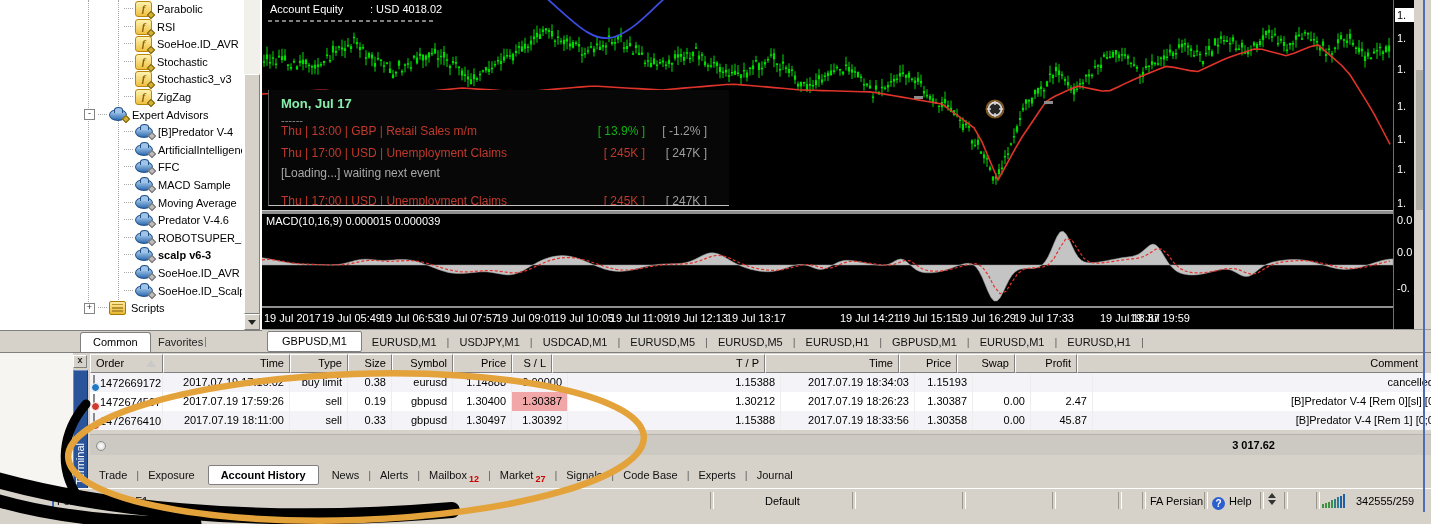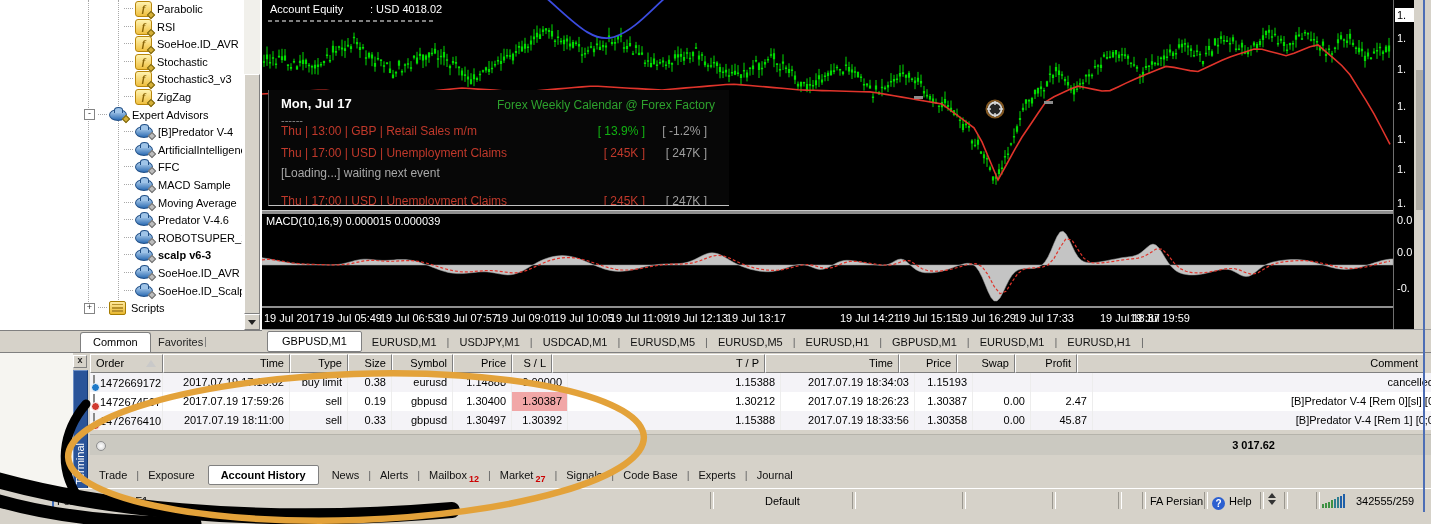--- a/index.html
+++ b/index.html
@@ -261,22 +261,21 @@
         <svg width="22" height="22" viewBox="0 0 22 22">
           <circle cx="11" cy="11" r="8.5" fill="none" stroke="rgba(240,160,60,0.55)" stroke-width="2"></circle>
           <circle cx="11" cy="11" r="6.5" fill="rgba(255,255,255,0.15)" stroke="#D9D9D9" stroke-width="1.8"></circle>
           <path d="M11 3 V7 M11 15 V19 M3 11 H7 M15 11 H19" stroke="#D9D9D9" stroke-width="1.5"></path>
         </svg>
       </div>
       <div class="dashmk" style="left:652px;top:96px;"></div>
       <div class="dashmk" style="left:782px;top:101px;"></div>
       
       <div class="cal">
-        <div class="cal-date" style="color: #ffffff;">Mon, Jul 17</div>
-        <div class="cal-title" style="color: rgb(45, 161, 45);">Forex Weekly Calendar @ Forex Factory</div>
+        <div class="cal-date" style="color: #86efac;">Mon, Jul 17</div>
         <div class="cal-dash">------</div>
         <div id="calEvents">
             <div class="cal-ev-row" style="top: 34px;">
               <span class="ev-t" style="color:#C0392B">Thu | 13:00 | GBP | Retail Sales m/m</span>
               <span class="ev-a" style="color:#12B212">[ 13.9% ]</span>
               <span class="ev-p">[ -1.2% ]</span>
             </div>
             <div class="cal-ev-row" style="top: 56px;">
               <span class="ev-t" style="color:#C0392B">Thu | 17:00 | USD | Unemployment Claims</span>
               <span class="ev-a" style="color:#C0392B">[ 245K ]</span>

